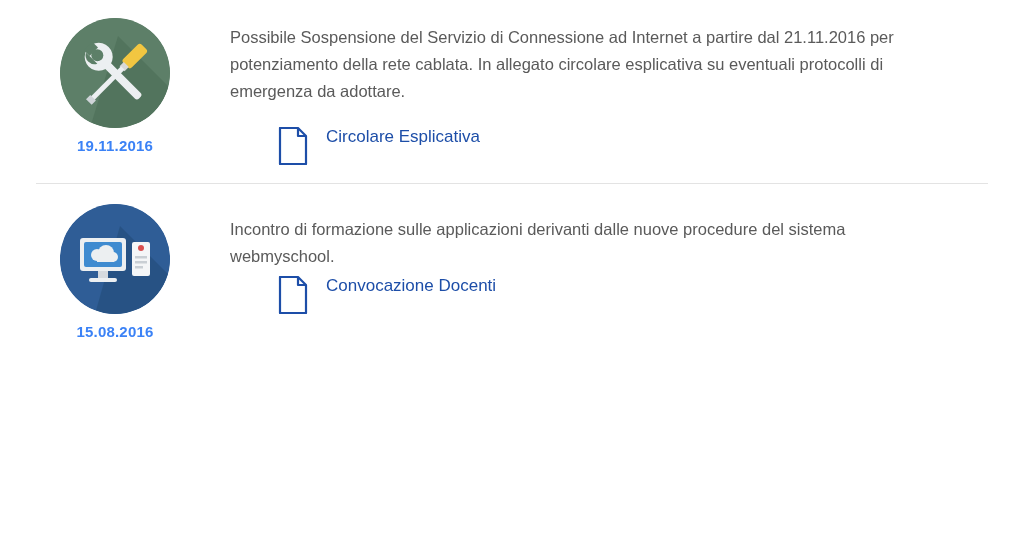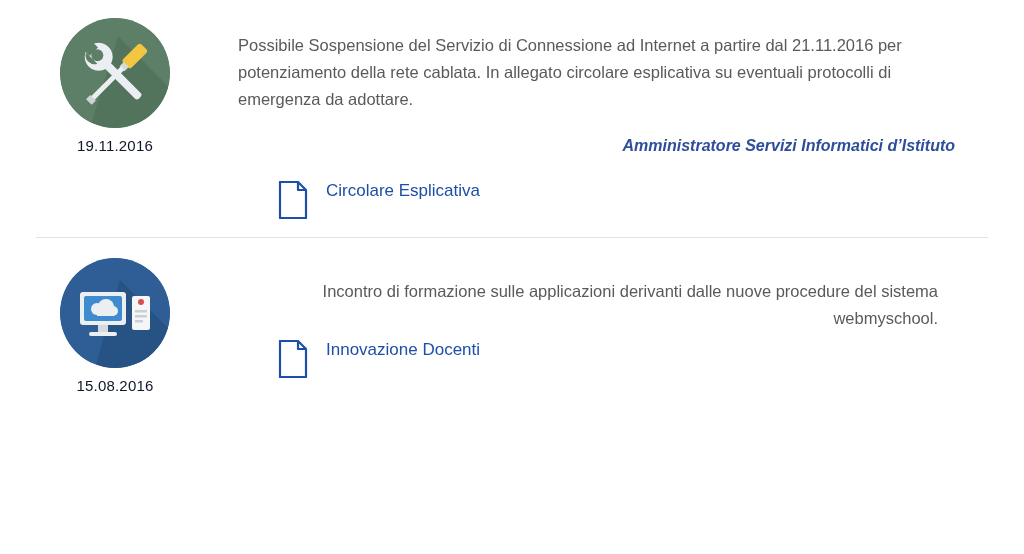--- a/index.html
+++ b/index.html
@@ -48,37 +48,37 @@
     width: 110px;
     height: 110px;
     border-radius: 50%;
     position: relative;
     overflow: hidden;
   }
 
   .date {
     margin-top: 9px;
     font-size: 15px;
-    font-weight: normal;
-    color: #0f172a;
+    font-weight: bold;
+    color: #3b82f6;
     letter-spacing: 0.2px;
   }
 
   
   .content {
     flex: 1 1 auto;
     padding-right: 28px;
     padding-top: 10px;
   }
 
   .body-text {
     font-size: 16.5px;
     line-height: 27px;
     color: #5a5a5a;
-    margin: 8px;
+    margin: 0;
     max-width: 725px;
   }
 
   .signature {
     margin-top: 20px;
     text-align: right;
     max-width: 725px;
   }
   .signature .sig-line {
     font-size: 16px;
@@ -108,21 +108,21 @@
     font-size: 17px;
     color: #1d4ea8;
   }
 
   .attachments.second-item {
     margin-top: 6px;
     padding-left: 48px;
   }
 
   .second .content { padding-top: 16px; }
-  .second .body-text { max-width: 700px; text-align: right; }
+  .second .body-text { max-width: 700px; }
 </style>
 </head>
 <body>
 
 <div class="news-list">
 
   <div class="news-item first">
     <div class="meta">
       <div class="icon-circle" style="background:#5d7f68;">
         <svg viewBox="0 0 110 110" width="110" height="110" aria-hidden="true">
@@ -152,21 +152,20 @@
           </g>
         </svg>
       </div>
       <div class="date">19.11.2016</div>
     </div>
 
     <div class="content">
       <p class="body-text">Possibile Sospensione del Servizio di Connessione ad Internet a partire dal 21.11.2016 per potenziamento della rete cablata. In allegato circolare esplicativa su eventuali protocolli di emergenza da adottare.</p>
 
       <div class="signature">
-        <div class="sig-line">Amministratore Servizi Informatici d’Istituto</div>
       </div>
 
       <div class="attachments">
         <div class="attachment">
           <span class="doc-icon">
             <svg viewBox="0 0 30 38" width="30" height="38" aria-hidden="true">
               <path d="M2 1 H20 L28 9 V37 H2 Z" fill="#ffffff" stroke="#1d4ea8" stroke-width="2.2" stroke-linejoin="round"></path>
               <path d="M20 1 V9 H28" fill="none" stroke="#1d4ea8" stroke-width="2.2" stroke-linejoin="round"></path>
             </svg>
           </span>
@@ -218,19 +217,19 @@
       <p class="body-text">Incontro di formazione sulle applicazioni derivanti dalle nuove procedure del sistema webmyschool.</p>
 
       <div class="attachments second-item">
         <div class="attachment">
           <span class="doc-icon">
             <svg viewBox="0 0 30 38" width="30" height="38" aria-hidden="true">
               <path d="M2 1 H20 L28 9 V37 H2 Z" fill="#ffffff" stroke="#1d4ea8" stroke-width="2.2" stroke-linejoin="round"></path>
               <path d="M20 1 V9 H28" fill="none" stroke="#1d4ea8" stroke-width="2.2" stroke-linejoin="round"></path>
             </svg>
           </span>
-          <span class="att-label">Innovazione Docenti</span>
+          <span class="att-label">Convocazione Docenti</span>
         </div>
       </div>
     </div>
   </div>
 
 </div>
 
 </body></html>

